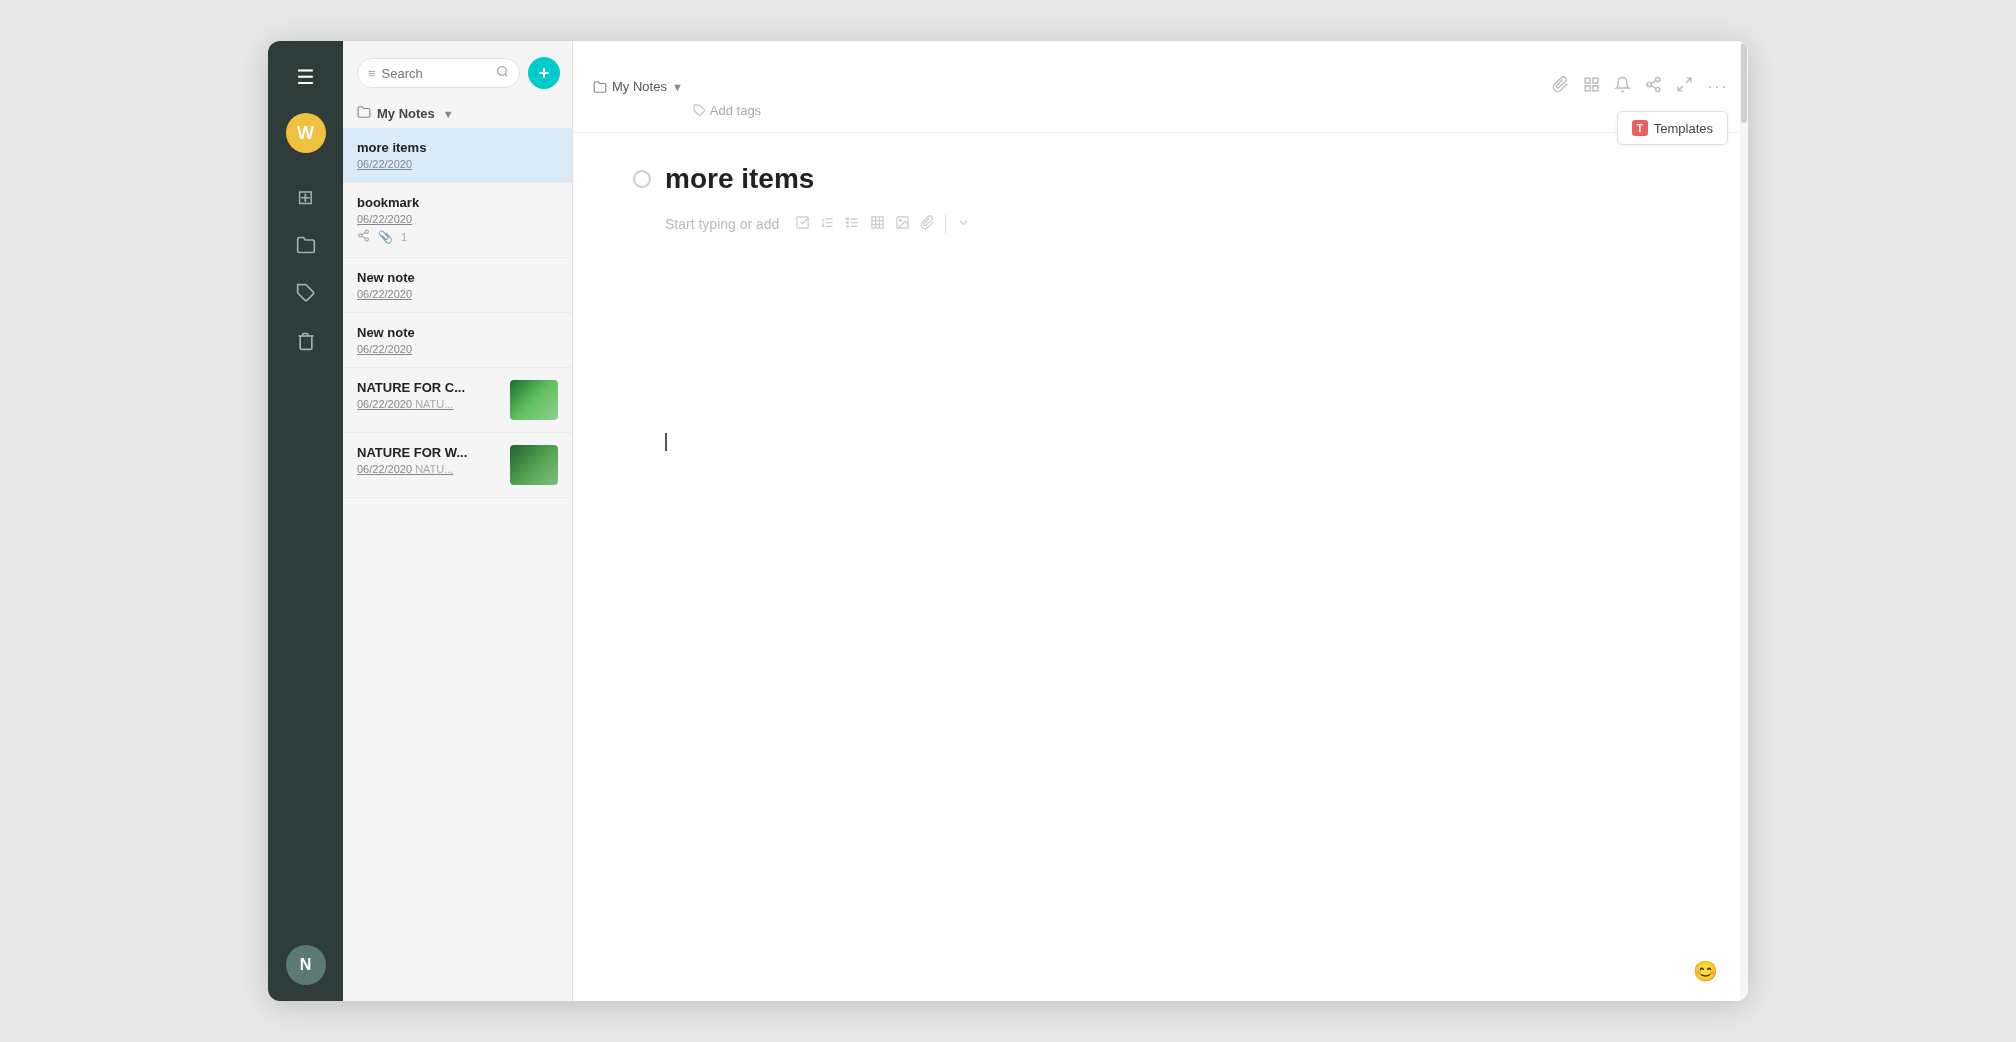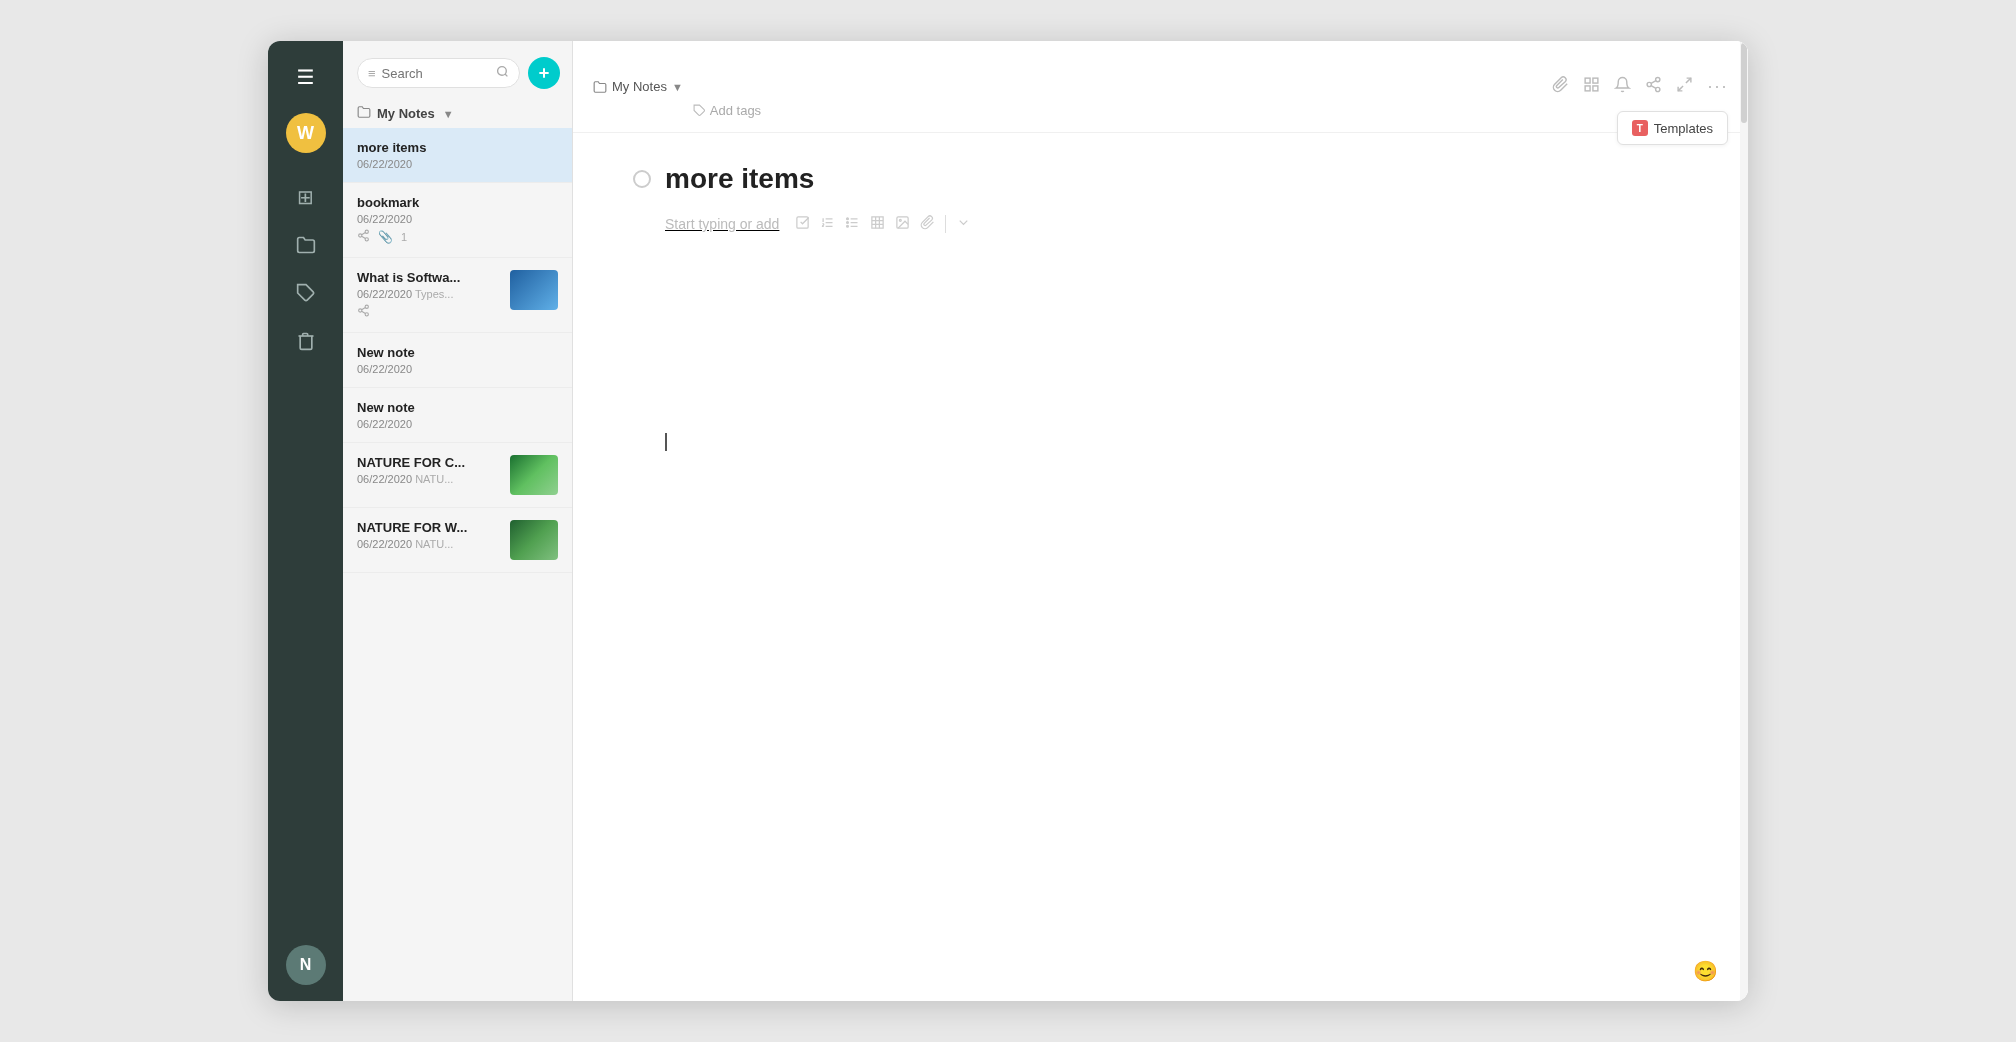--- a/index.html
+++ b/index.html
@@ -161,20 +161,21 @@
       font-weight: 600;
       color: #222;
       margin-bottom: 3px;
       white-space: nowrap;
       overflow: hidden;
       text-overflow: ellipsis;
     }
     .note-date {
       font-size: 11px;
       color: #888;
+      text-decoration: underline;
     }
     .note-preview {
       font-size: 11px;
       color: #aaa;
       margin-top: 1px;
       white-space: nowrap;
       overflow: hidden;
       text-overflow: ellipsis;
     }
     .note-thumbnail {
@@ -268,21 +269,20 @@
       outline: none;
       border: none;
       flex: 1;
     }
     .editor-placeholder-row {
       display: flex;
       align-items: center;
       gap: 16px;
       padding-left: 32px;
       margin-bottom: 12px;
-      text-decoration: underline;
     }
     .placeholder-text {
       font-size: 14px;
       color: #bbb;
     }
     .inline-toolbar {
       display: flex;
       align-items: center;
       gap: 10px;
     }
@@ -443,40 +443,20 @@
                 <line x1="8.59" y1="13.51" x2="15.42" y2="17.49"></line>
                 <line x1="15.41" y1="6.51" x2="8.59" y2="10.49"></line>
               </svg>
             </span>
             <span class="meta-icon">📎</span>
             <span class="meta-count">1</span>
           </div>
         </div>
       </div>
 
-      <div class="note-item">
-        <div class="note-info">
-          <div class="note-title">What is Softwa...</div>
-          <div class="note-date">06/22/2020 <span class="note-preview">Types...</span></div>
-          <div class="note-meta">
-            <span class="meta-icon">
-              <svg width="13" height="13" viewBox="0 0 24 24" fill="none" stroke="#aaa" stroke-width="2">
-                <circle cx="18" cy="5" r="3"></circle>
-                  <circle cx="6" cy="12" r="3"></circle>
-                  <circle cx="18" cy="19" r="3"></circle>
-                <line x1="8.59" y1="13.51" x2="15.42" y2="17.49"></line>
-                <line x1="15.41" y1="6.51" x2="8.59" y2="10.49"></line>
-              </svg>
-            </span>
-          </div>
-        </div>
-        <div class="note-thumbnail">
-          <div class="thumb-blue"></div>
-        </div>
-      </div>
 
       <div class="note-item">
         <div class="note-info">
           <div class="note-title">New note</div>
           <div class="note-date">06/22/2020</div>
         </div>
       </div>
 
       <div class="note-item">
         <div class="note-info">

